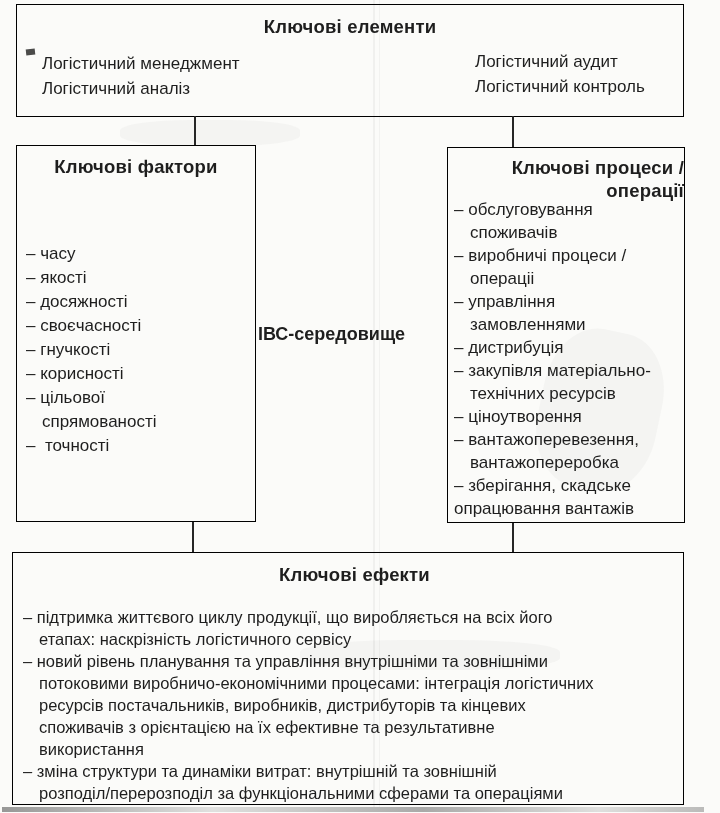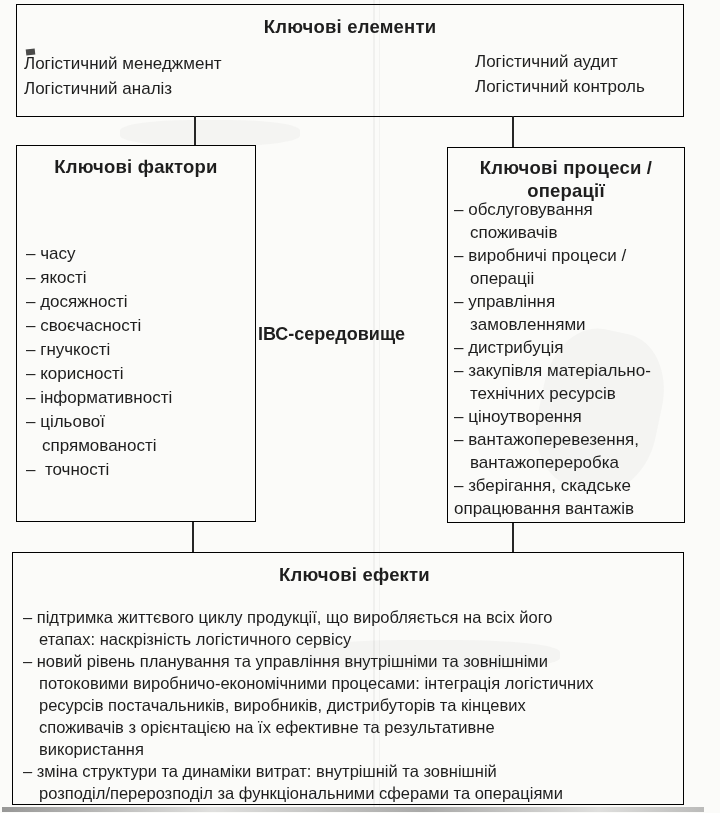--- a/index.html
+++ b/index.html
@@ -25,25 +25,25 @@
   .conn-top-right{left:512px;top:116px;height:32px;}
   .conn-bottom-left{left:192px;top:521px;height:32px;}
   .conn-bottom-right{left:512px;top:522px;height:31px;}
 
   .box-title{
     font-weight:bold;text-align:center;
     font-size:18.5px;line-height:23px;margin-top:9px;
     letter-spacing:.2px;
   }
   .top-box .box-title{margin-top:10px;}
-  .right-box .box-title{white-space:pre-line;margin-top:8px;}
+  .right-box .box-title{white-space:pre-line;margin-top:8px;text-align:right;}
   .bottom-box .box-title{margin-top:10px;padding-left:13px;}
 
   .tcol{position:absolute;font-size:17px;line-height:25px;}
-  .tcol-left{left:7px;top:46px;}
+  .tcol-left{left:25px;top:46px;}
   .tcol-right{left:458px;top:44px;}
 
   .side-list{position:absolute;font-size:17px;}
   .lb-list{left:9px;top:96px;right:6px;line-height:24px;}
   .rb-list{left:6px;top:50px;right:3px;line-height:23px;}
   .li{
     padding-left:16px;text-indent:-16px;
     white-space:pre-line;
   }
   .li.no-hang{padding-left:0;text-indent:0;}
@@ -107,21 +107,20 @@
 
   <div class="box left-box">
     <div class="box-title">Ключові фактори</div>
     <div class="side-list lb-list">
       <div class="li">– часу</div>
       <div class="li">– якості</div>
       <div class="li">– досяжності</div>
       <div class="li">– своєчасності</div>
       <div class="li">– гнучкості</div>
       <div class="li">– корисності</div>
-      <div class="li">– інформативності</div>
       <div class="li">– цільової
 спрямованості</div>
       <div class="li">– &nbsp;точності</div>
     </div>
   </div>
 
   <div class="center-label">ІВС-середовище</div>
 
   <div class="box right-box">
     <div class="box-title">Ключові процеси /

